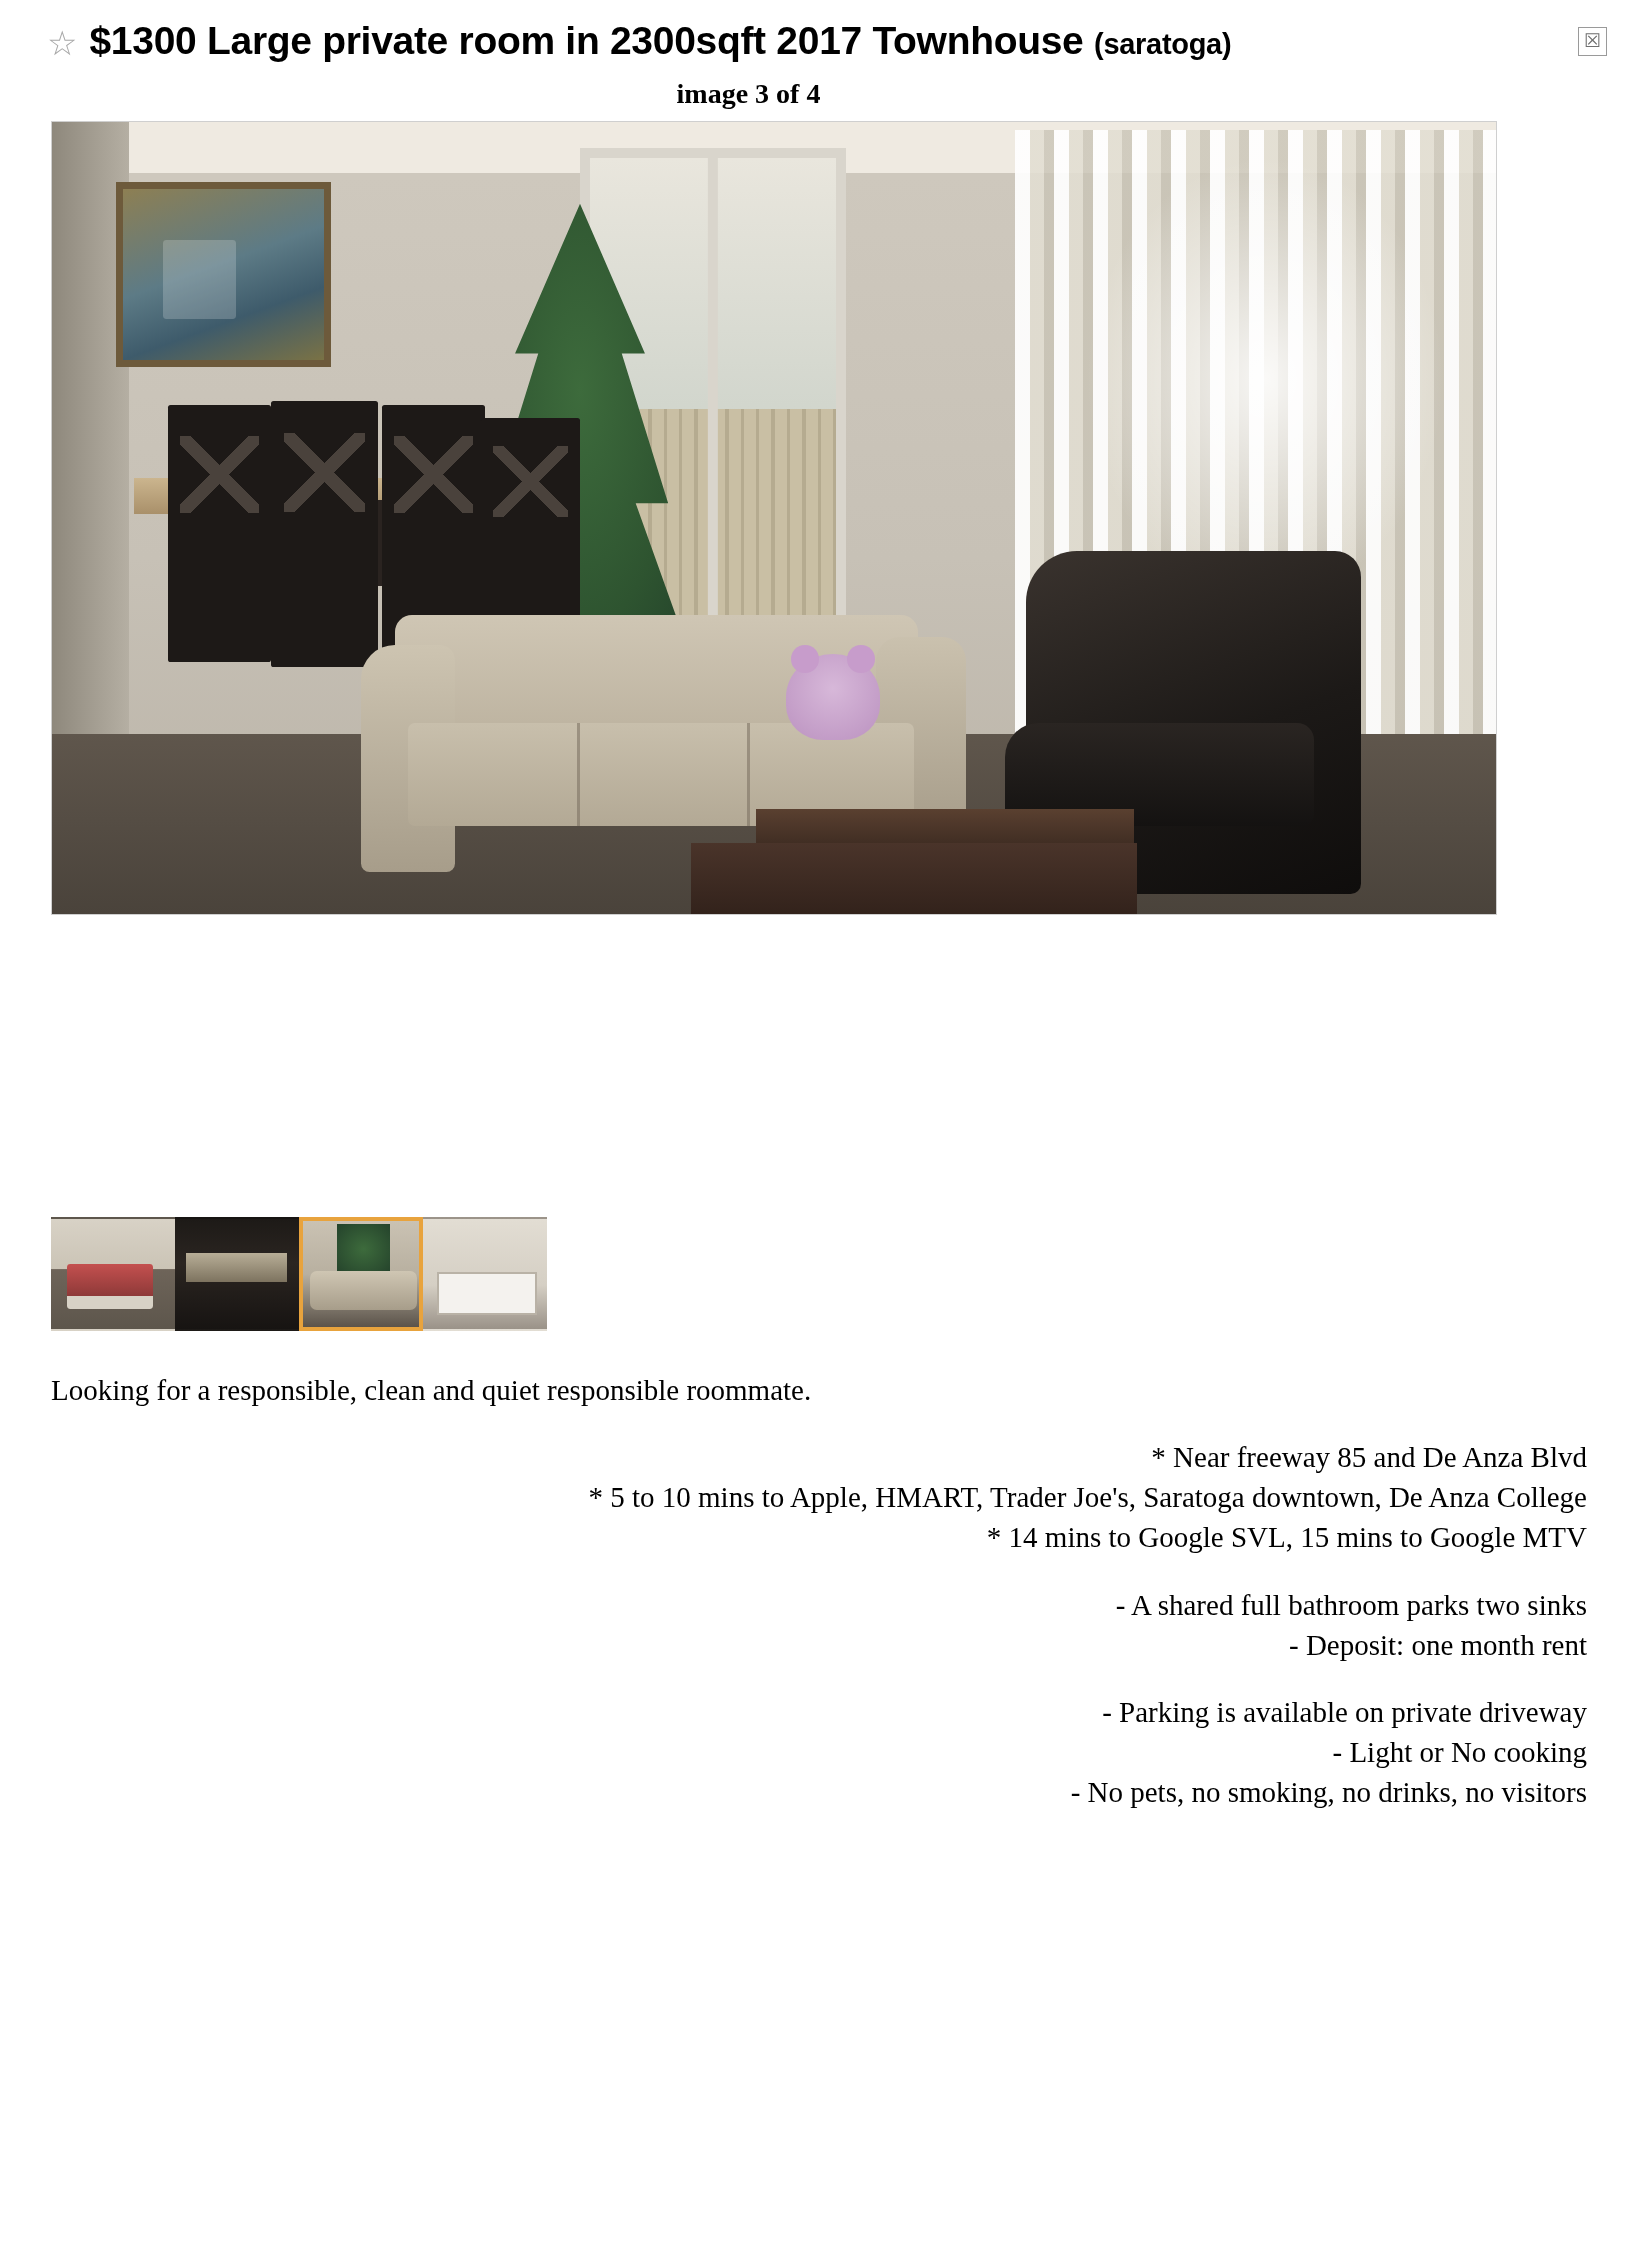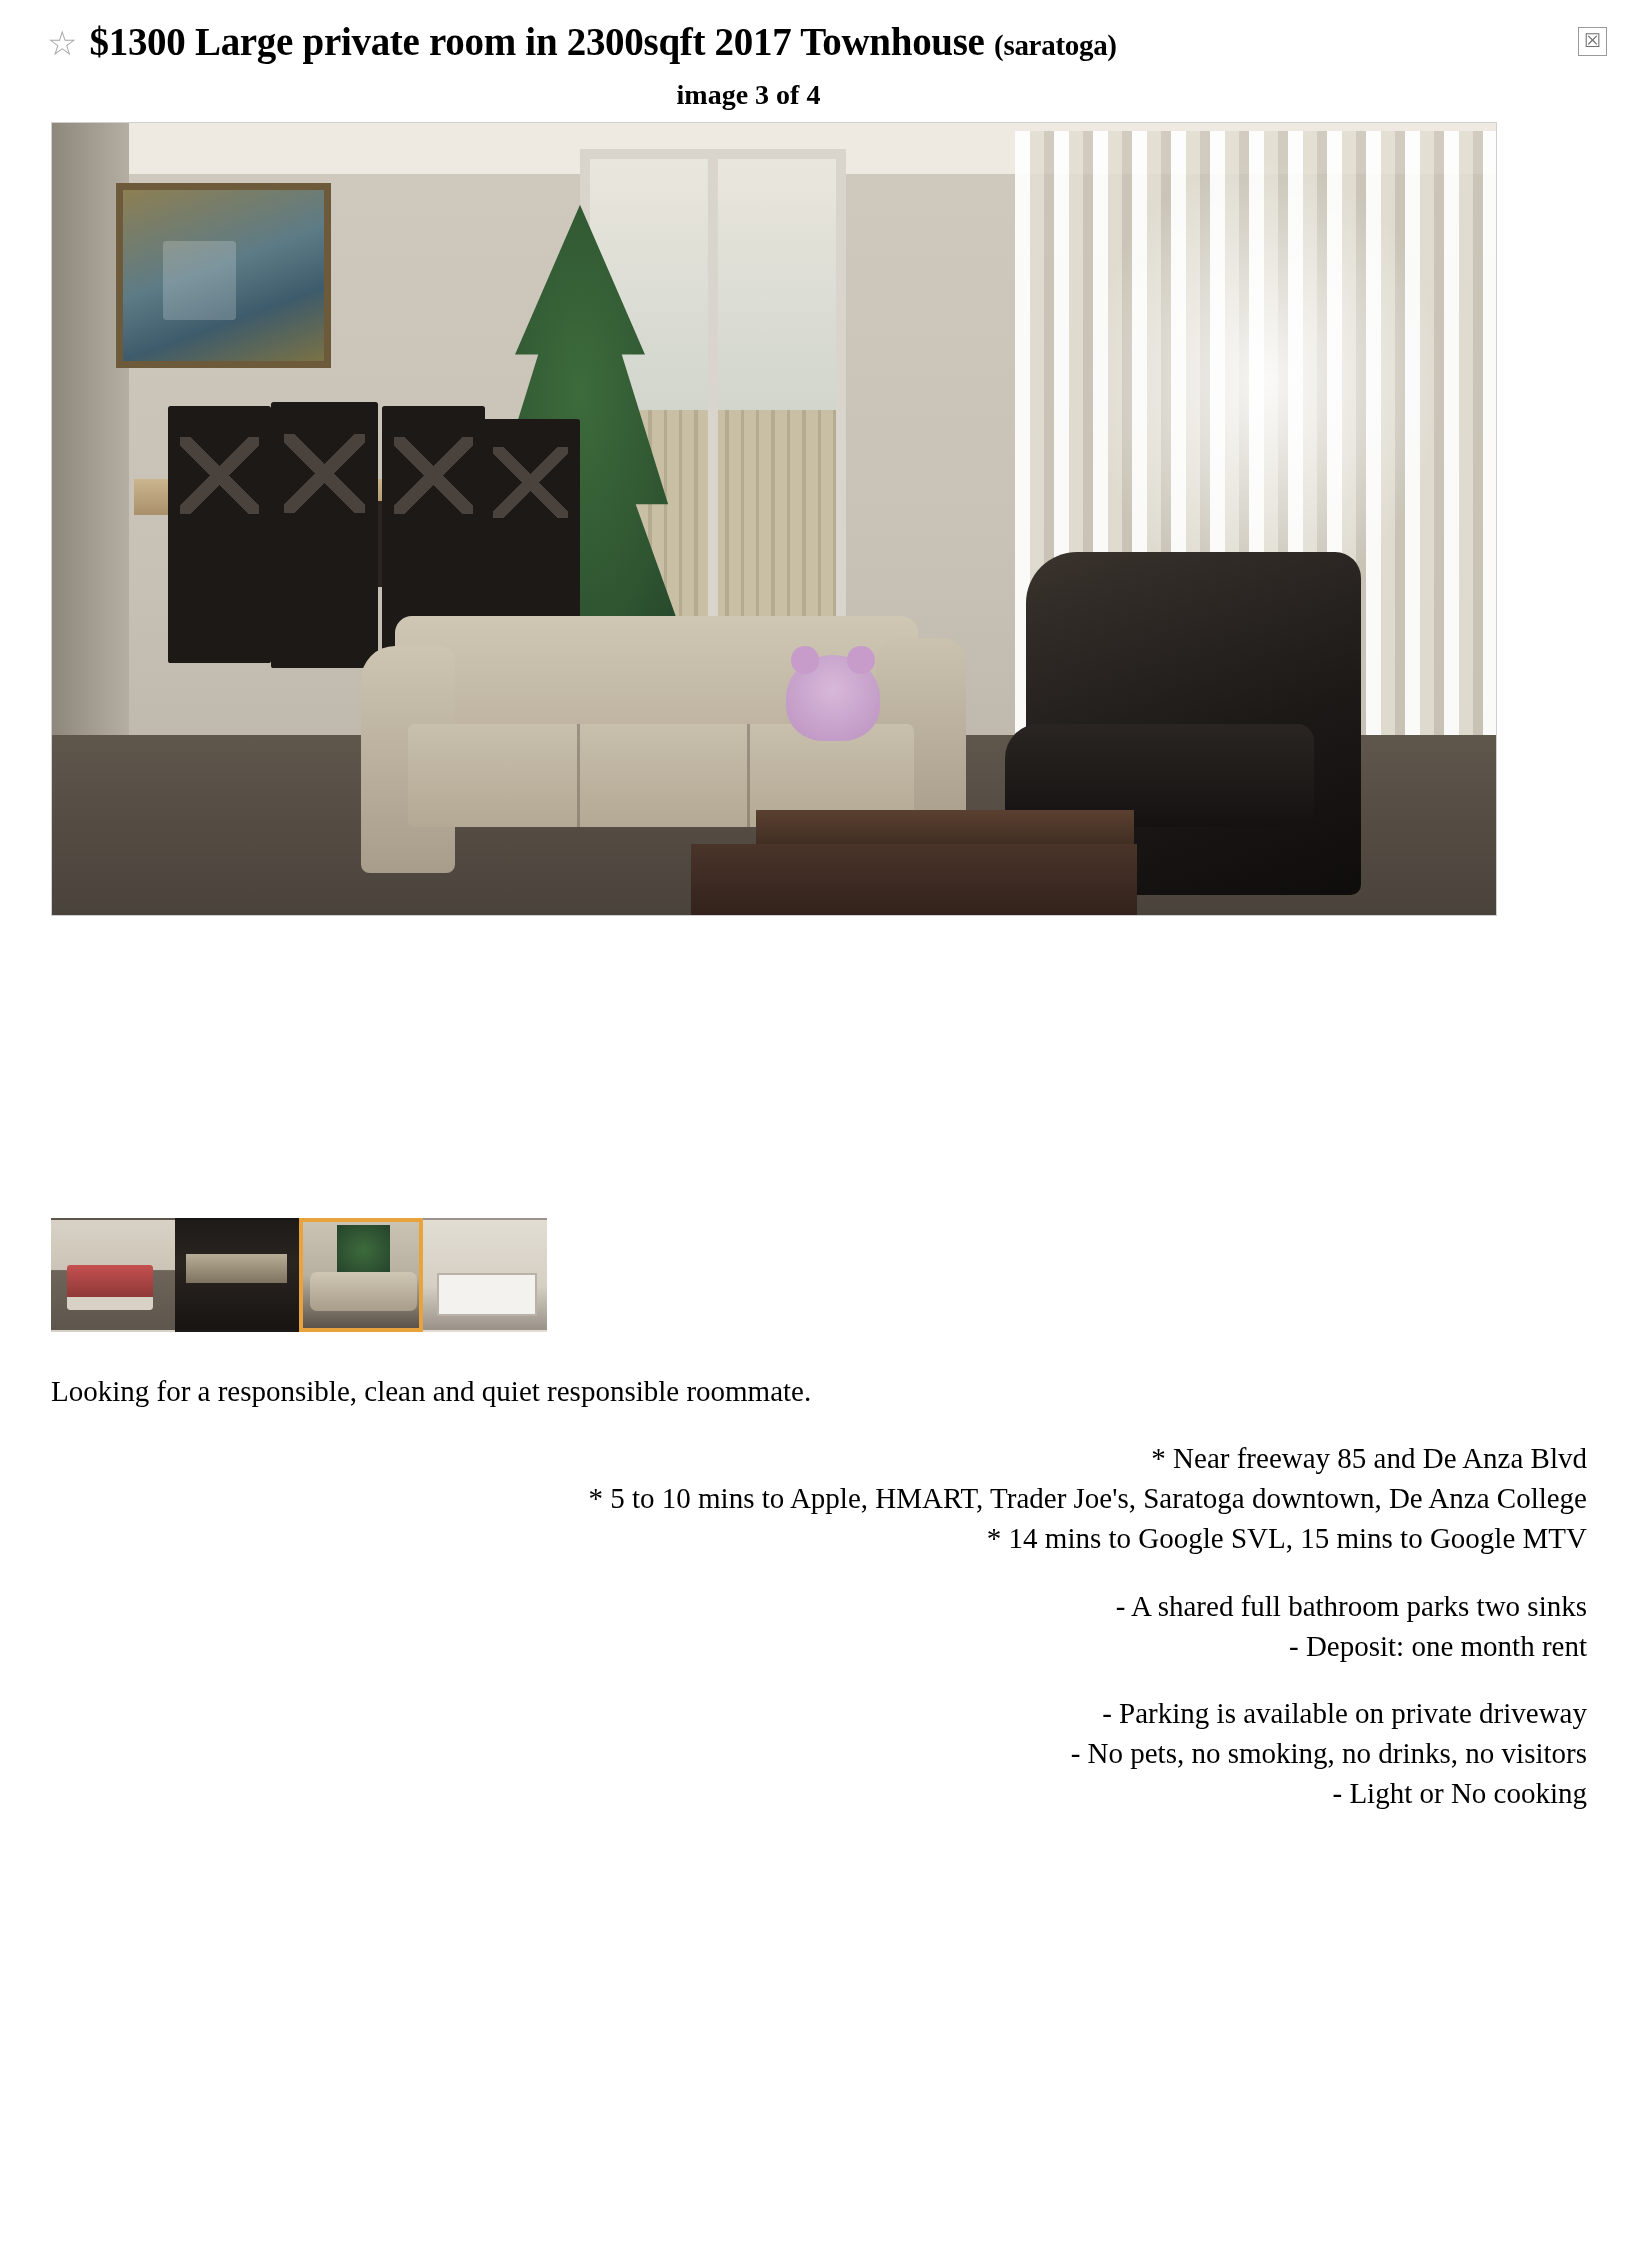--- a/index.html
+++ b/index.html
@@ -30,21 +30,21 @@
   }
   .star-icon {
     font-size: 34px;
     line-height: 1;
     color: #a8a8a8;
     cursor: pointer;
     flex: 0 0 auto;
     margin-top: 5.1px;
   }
   .title-text {
-    font-family: Liberation Serif, serif;
+    font-family: Liberation Sans, sans-serif;
     font-size: 39px;
     font-weight: bold;
     letter-spacing: -0.3px;
     white-space: nowrap;
   }
   .title-hood {
     font-size: 29px;
     font-weight: bold;
   }
   .close-icon {
@@ -344,19 +344,19 @@
       <div class="line">* Near freeway 85 and De Anza Blvd</div>
       <div class="line">* 5 to 10 mins to Apple, HMART, Trader Joe's, Saratoga downtown, De Anza College</div>
       <div class="line">* 14 mins to Google SVL, 15 mins to Google MTV</div>
     </div>
     <div class="block">
       <div class="line">- A shared full bathroom parks two sinks</div>
       <div class="line">- Deposit: one month rent</div>
     </div>
     <div class="block">
       <div class="line">- Parking is available on private driveway</div>
+      <div class="line">- Light or No cooking</div>
       <div class="line">- No pets, no smoking, no drinks, no visitors</div>
-      <div class="line">- Light or No cooking</div>
     </div>
   </div>
 
 </div>
 
 
 </body></html>

